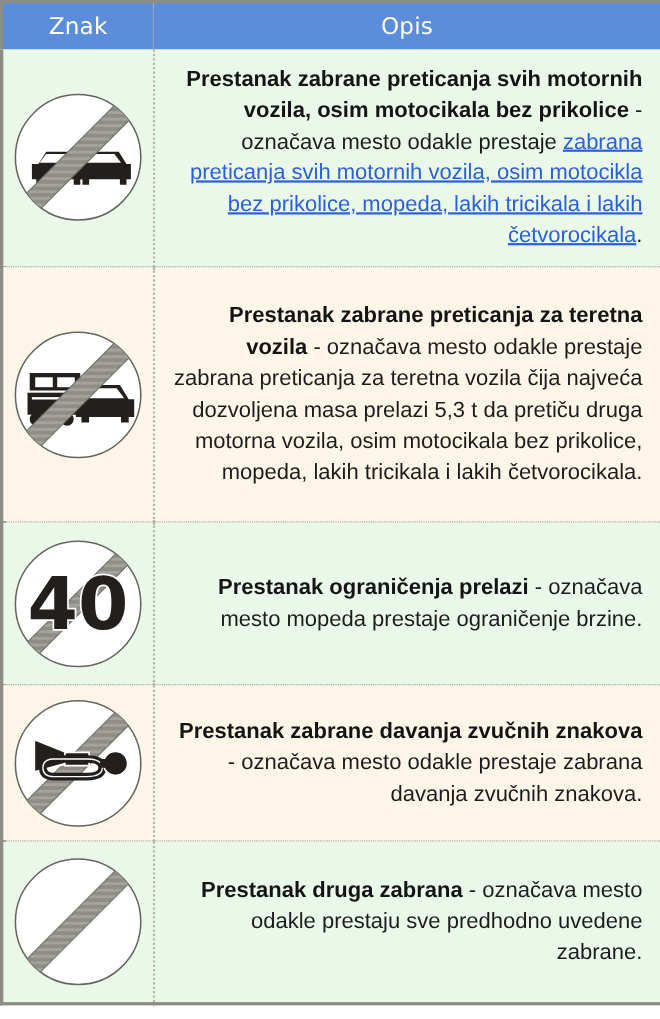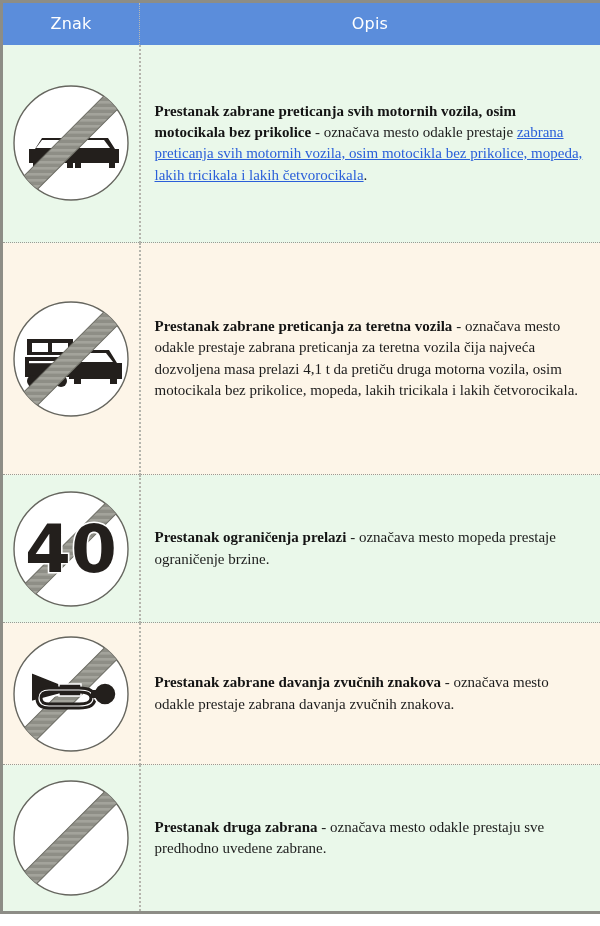--- a/index.html
+++ b/index.html
@@ -24,21 +24,21 @@
     border-left: 3px solid #8d8d86;
     border-right: 3px solid #8d8d86;
     border-bottom: 3px solid #8d8d86;
   }
   col.col-znak { width: 138px; }
   col.col-opis { width: 462px; }
 
   thead th {
     background: #5b8ddb;
     color: #ffffff;
-    font-size: 16px;
+    font-size: 21px;
     font-weight: normal;
     height: 43px;
     padding: 0;
     text-align: center;
     vertical-align: middle;
     letter-spacing: 0.2px;
   }
   thead th.th-znak { border-right: 1px dotted #b9b9b2; }
 
   tbody td {
@@ -54,24 +54,25 @@
   }
   tbody td.cell-desc {
     padding: 10px 16px 10px 14px;
     vertical-align: middle;
   }
   tbody tr.row-green td { background: #eaf8ea; }
   tbody tr.row-cream td { background: #fdf5e8; }
   tbody tr:first-child td { border-top: none; }
 
   .desc {
-    font-size: 15px;
+    font-size: 20px;
     line-height: 1.42;
     color: #1c1c1c;
-    font-family: Liberation Serif, serif;
+    font-family: Liberation Sans, sans-serif;
+    text-align: right;
   }
   .desc b { font-weight: bold; color: #141414; }
   .desc .lnk { color: #2a5fd9; }
 
   .sign-svg { display: block; margin: 0 auto; }
 
   
   tr.r1 { height: 198px; }
   tr.r2 { height: 232px; }
   tr.r3 { height: 148px; }
@@ -166,21 +167,21 @@
               <path d="M68 65 l7-9 h22 l7 9 z" fill="#ffffff"></path>
 
               <g transform="rotate(-45 62 62)">
                 <rect x="-10" y="52" width="144" height="19" fill="url(#hatchB)"></rect>
                 <rect x="-10" y="52" width="144" height="19" fill="none" stroke="#6e6e66" stroke-width="1"></rect>
               </g>
             </g>
           </svg>
         </td>
         <td class="cell-desc">
-          <div class="desc"><b>Prestanak zabrane preticanja za teretna vozila</b><span> - </span><span>označava mesto odakle prestaje zabrana preticanja za teretna vozila čija najveća dozvoljena masa prelazi 4,1 t da pretiču druga motorna vozila, osim motocikala bez prikolice, mopeda, lakih tricikala i lakih četvorocikala.</span></div>
+          <div class="desc"><b>Prestanak zabrane preticanja za teretna vozila</b><span> - </span><span>označava mesto odakle prestaje zabrana preticanja za teretna vozila čija najveća dozvoljena masa prelazi 5,3 t da pretiču druga motorna vozila, osim motocikala bez prikolice, mopeda, lakih tricikala i lakih četvorocikala.</span></div>
         </td>
       </tr>
 
       <tr class="row-green r3">
         <td class="cell-sign">
           <svg class="sign-svg" width="124" height="124" viewBox="0 0 124 124">
             <defs>
               <clipPath id="clipC">
                   <circle cx="62" cy="62" r="57"></circle>
                 </clipPath>

